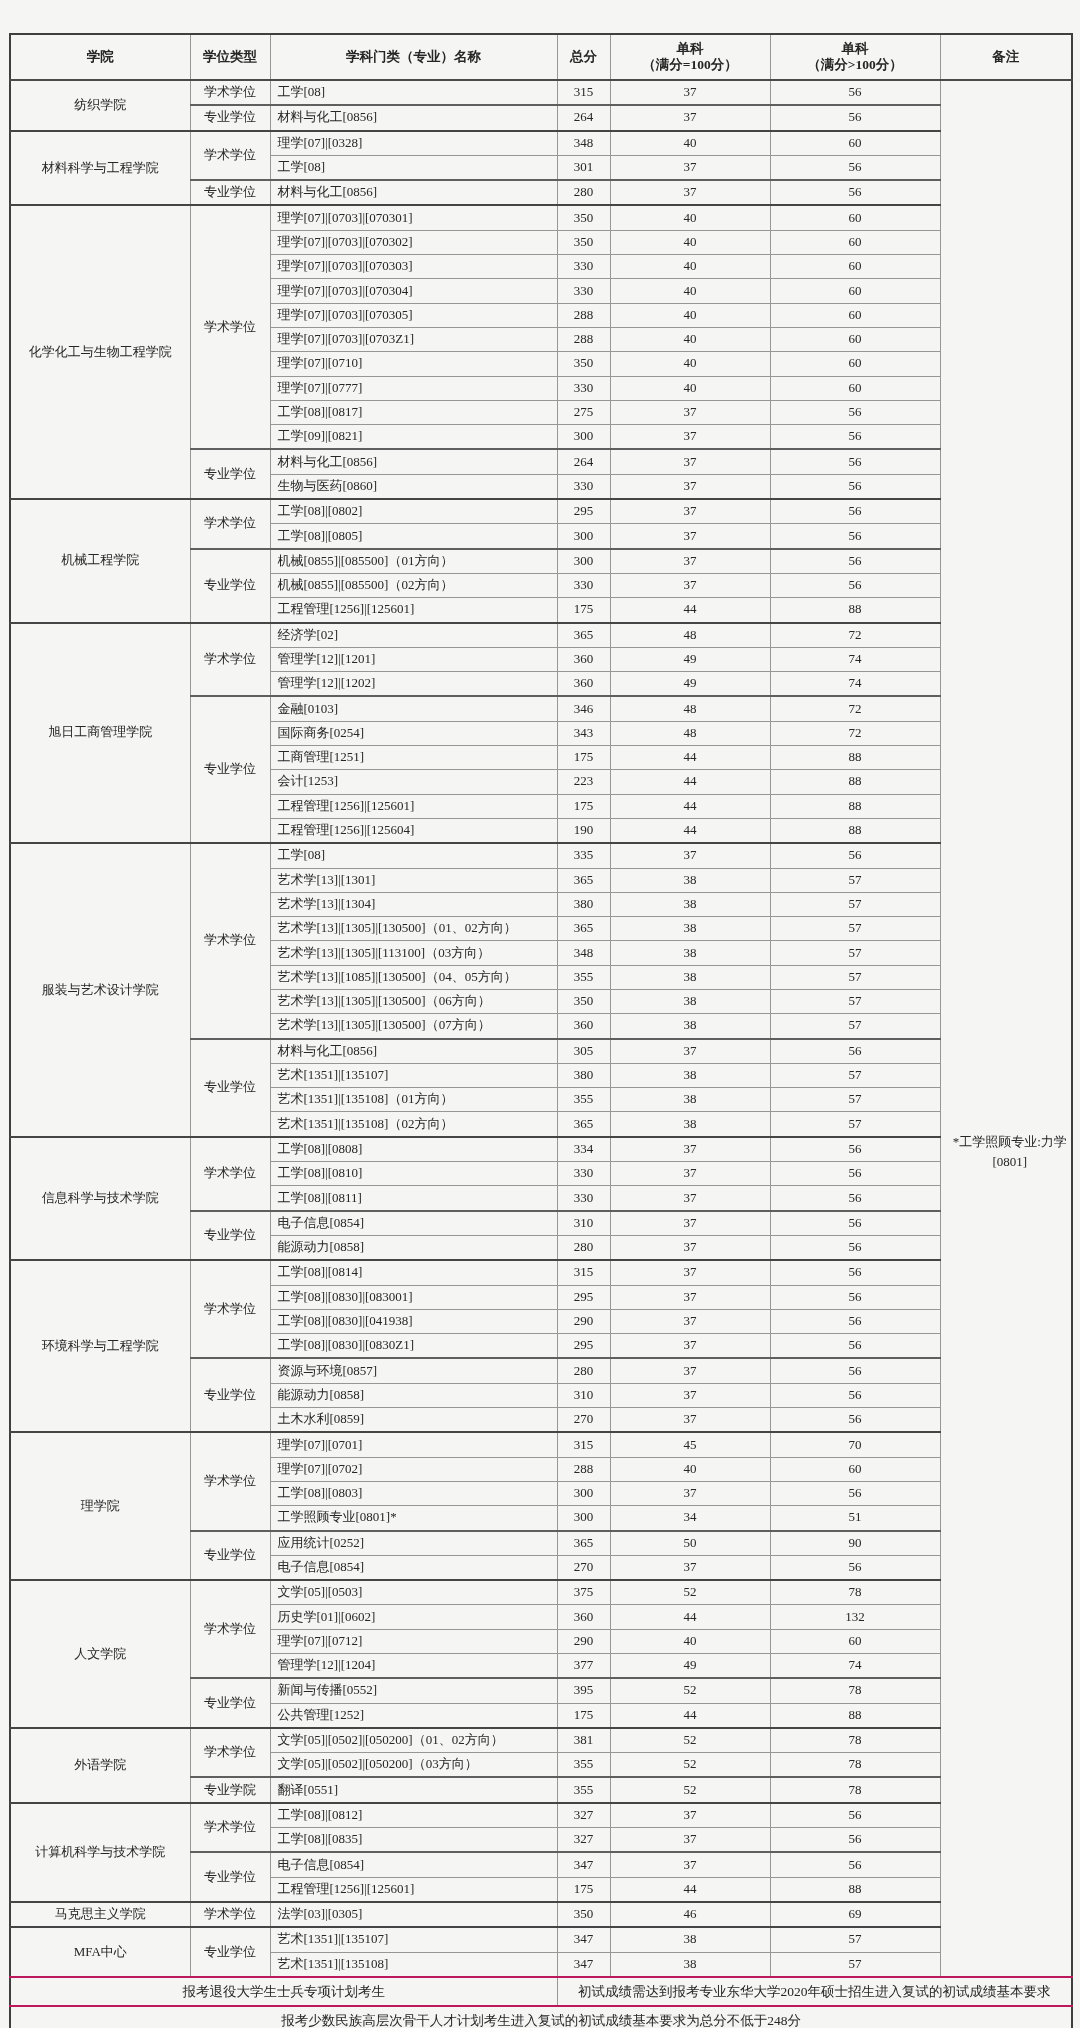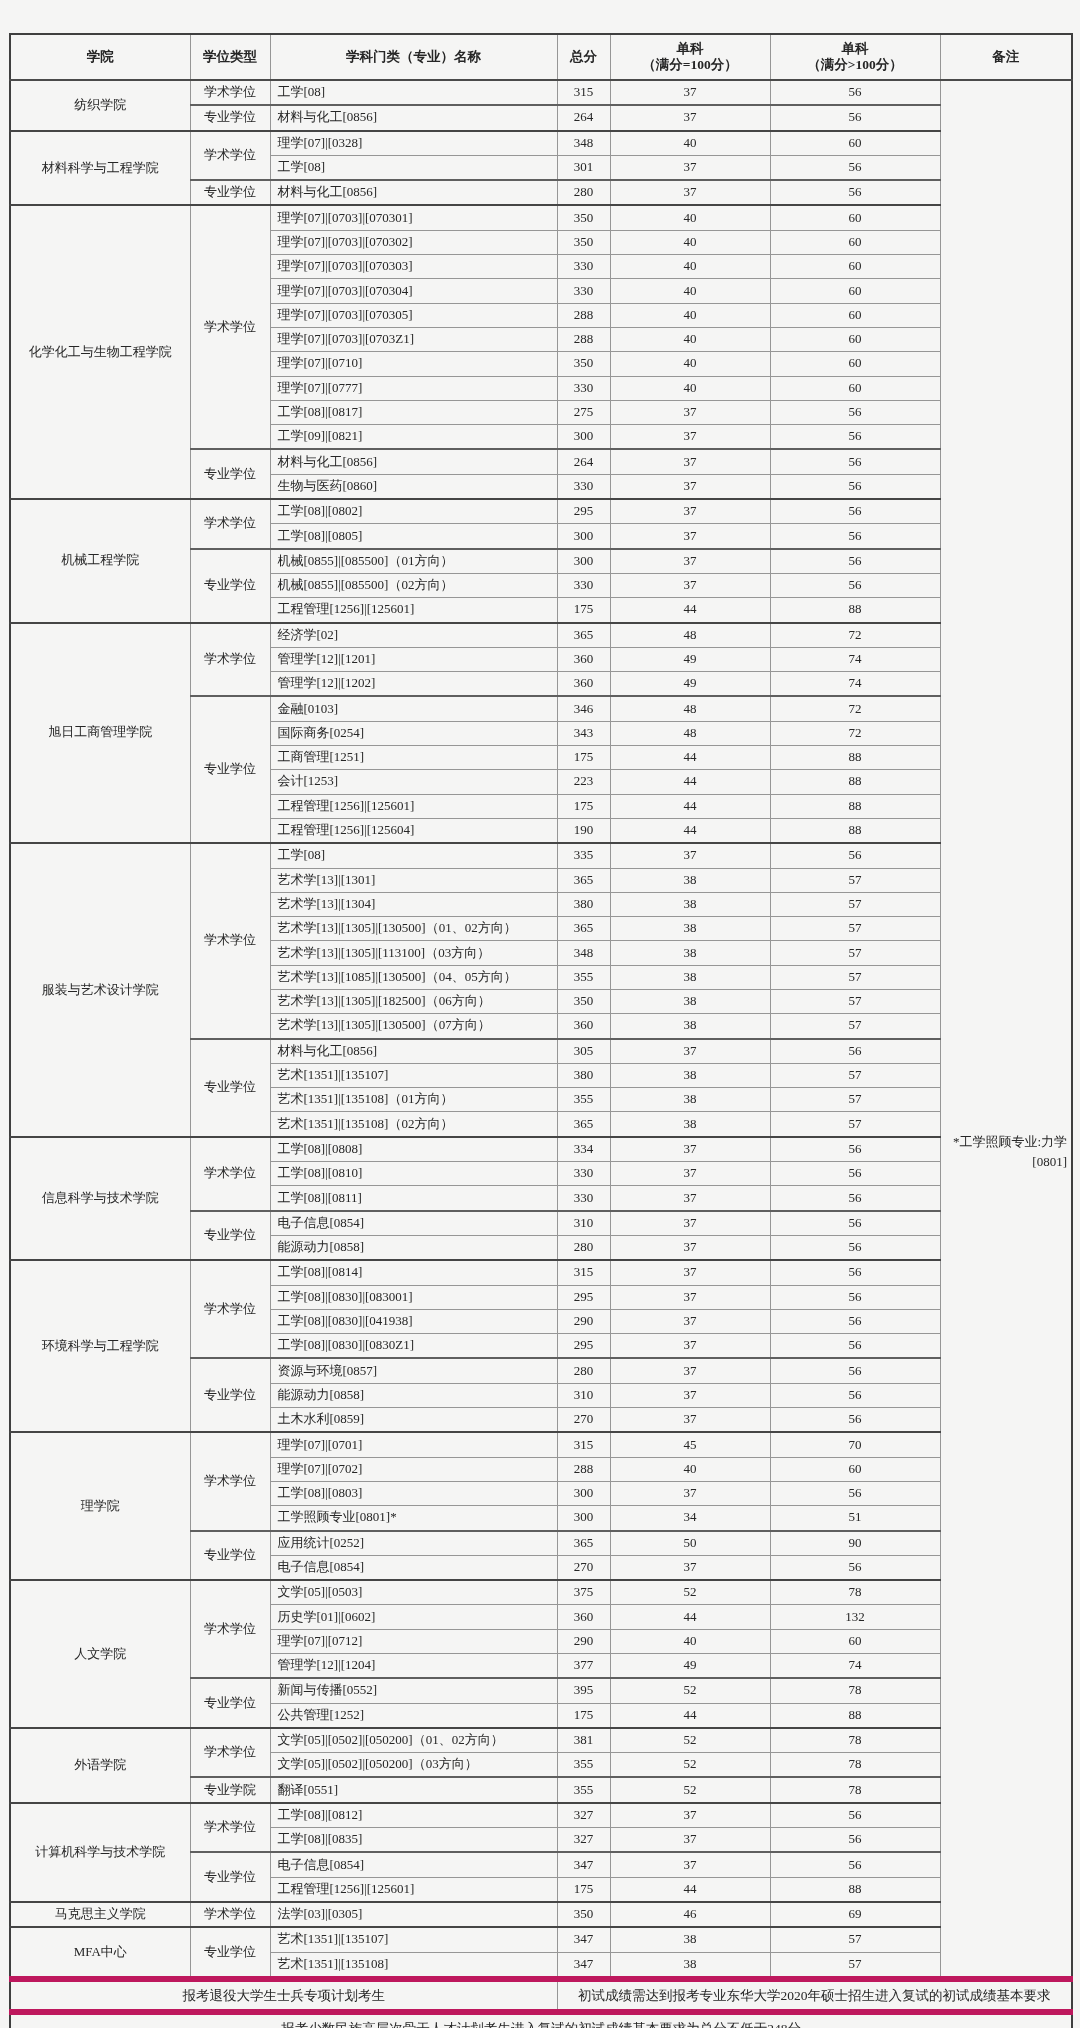--- a/index.html
+++ b/index.html
@@ -35,24 +35,24 @@
     border-bottom:2px solid #4a4a4a;
   }
   .score-table tbody td{height:23.3px;}
   tr.college-start td{border-top:2px solid #454545;}
   tr.group-start td{border-top:2px solid #5f5f5f;}
   td.subject-cell{text-align:left;padding-left:7px;}
   td.remark-cell{position:relative;}
   td.remark-cell .remark-inner{
     position:absolute;left:12px;right:4px;top:56.5%;
     transform:translateY(-50%);
-    text-align:right;line-height:1.55;font-size:13px;
+    text-align:center;line-height:1.55;font-size:13px;
   }
   tr.footer-row td{
-    height:27px;font-size:13.5px;border-top:6px solid #be185d;
+    height:27px;font-size:13.5px;border-top:2px solid #be185d;
   }
 </style>
 </head>
 <body>
 
 <table class="score-table">
   <colgroup>
     <col style="width:180px">
       <col style="width:80px">
       <col style="width:287px">
@@ -311,21 +311,21 @@
         <td class="num-cell">38</td>
         <td class="num-cell">57</td>
       </tr>
       <tr>
         <td class="subject-cell">艺术学[13]|[1085]|[130500]（04、05方向）</td>
         <td class="num-cell">355</td>
         <td class="num-cell">38</td>
         <td class="num-cell">57</td>
       </tr>
       <tr>
-        <td class="subject-cell">艺术学[13]|[1305]|[182500]（06方向）</td>
+        <td class="subject-cell">艺术学[13]|[1305]|[130500]（06方向）</td>
         <td class="num-cell">350</td>
         <td class="num-cell">38</td>
         <td class="num-cell">57</td>
       </tr>
       <tr>
         <td class="subject-cell">艺术学[13]|[1305]|[130500]（07方向）</td>
         <td class="num-cell">360</td>
         <td class="num-cell">38</td>
         <td class="num-cell">57</td>
       </tr>

